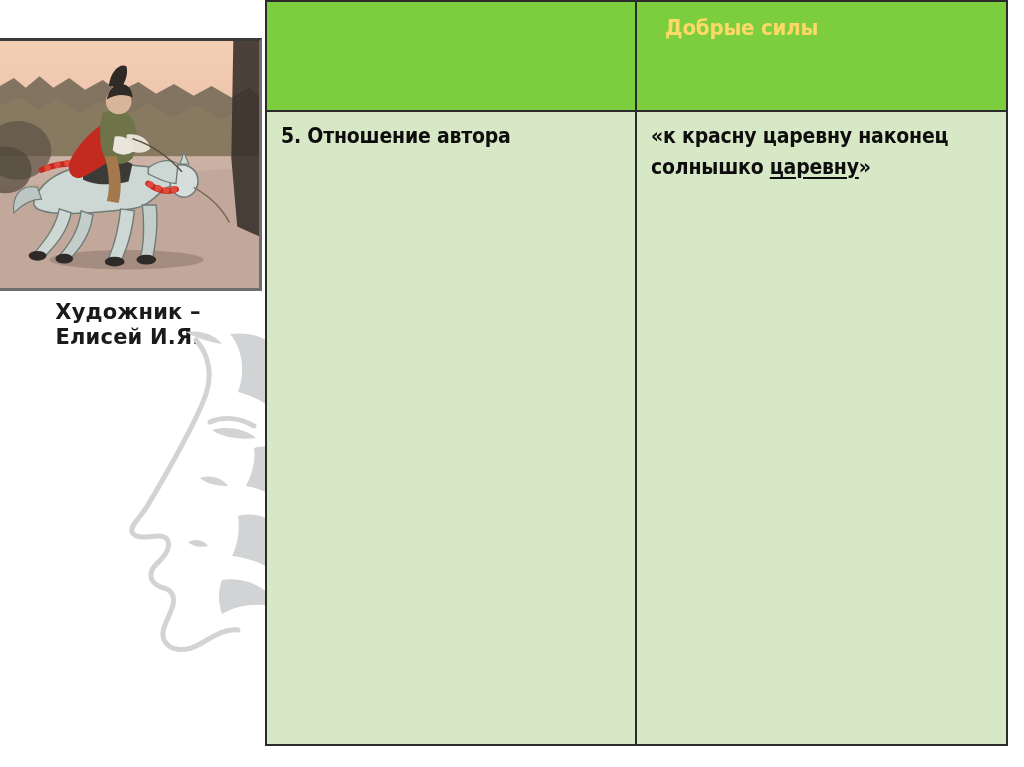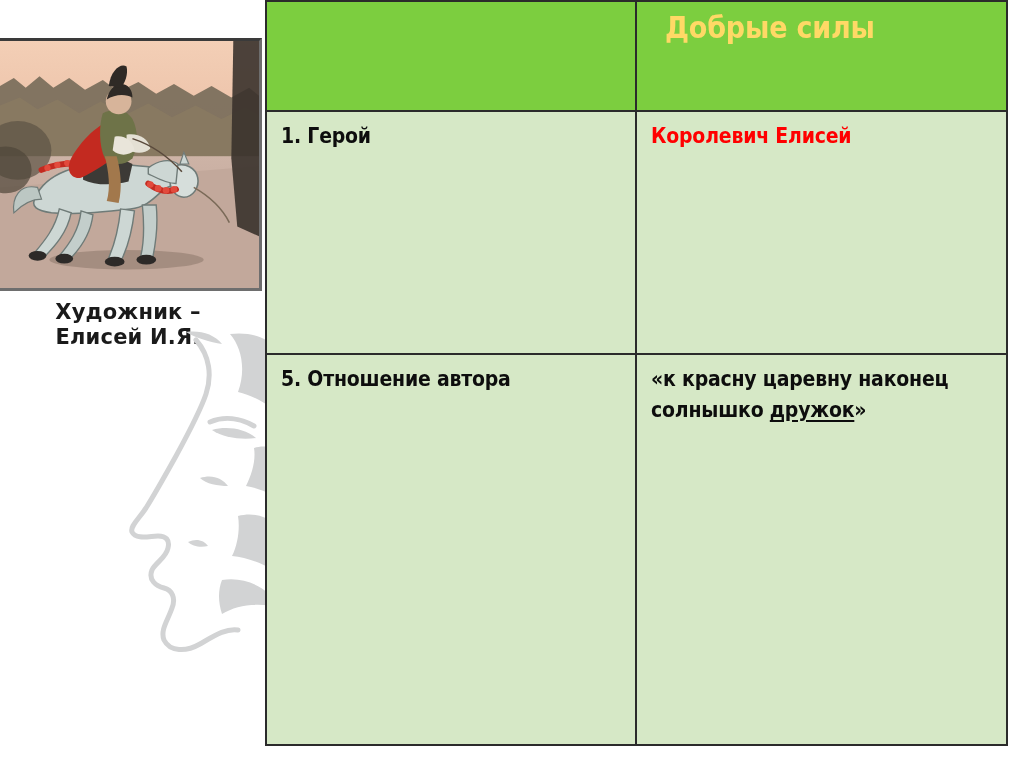--- a/index.html
+++ b/index.html
@@ -94,21 +94,21 @@
   col.c2 { width: 371px; }
 
   .row-head td {
     background: #7CCE3F;
     height: 90px;
     padding: 0;
     vertical-align: bottom;
   }
   .head-title {
     color: #FFD966;
-    font-size: 30px;
+    font-size: 22px;
     font-weight: bold;
     padding: 0 0 12px 14px;
     line-height: 34px;
   }
 
   .bg-a td { background: #D6E8C6; }
   .bg-b td { background: #EDF5E7; }
 
   .val-red { color: #FF0000; }
 
@@ -254,32 +254,26 @@
         <col class="c2">
       </colgroup>
     <tbody>
       <tr class="row-head">
         <td></td>
         <td>
           <div class="head-title">Добрые силы</div>
         </td>
       </tr>
 
-      <tr class="bg-a">
-        <td>1. Герой</td>
-        <td>
-          <span class="val-red">Королевич Елисей</span>
-        </td>
-      </tr>
 
 
 
 
       <tr class="bg-a">
         <td>5. Отношение автора</td>
         <td class="cell-lines">
           <span>«к красну царевну наконец</span>
-          <span><span>солнышко </span><span class="underl">дружок</span><span>»</span></span>
+          <span><span>солнышко </span><span class="underl">царевну</span><span>»</span></span>
         </td>
       </tr>
     </tbody>
   </table>
 </div>
 
 </body></html>

